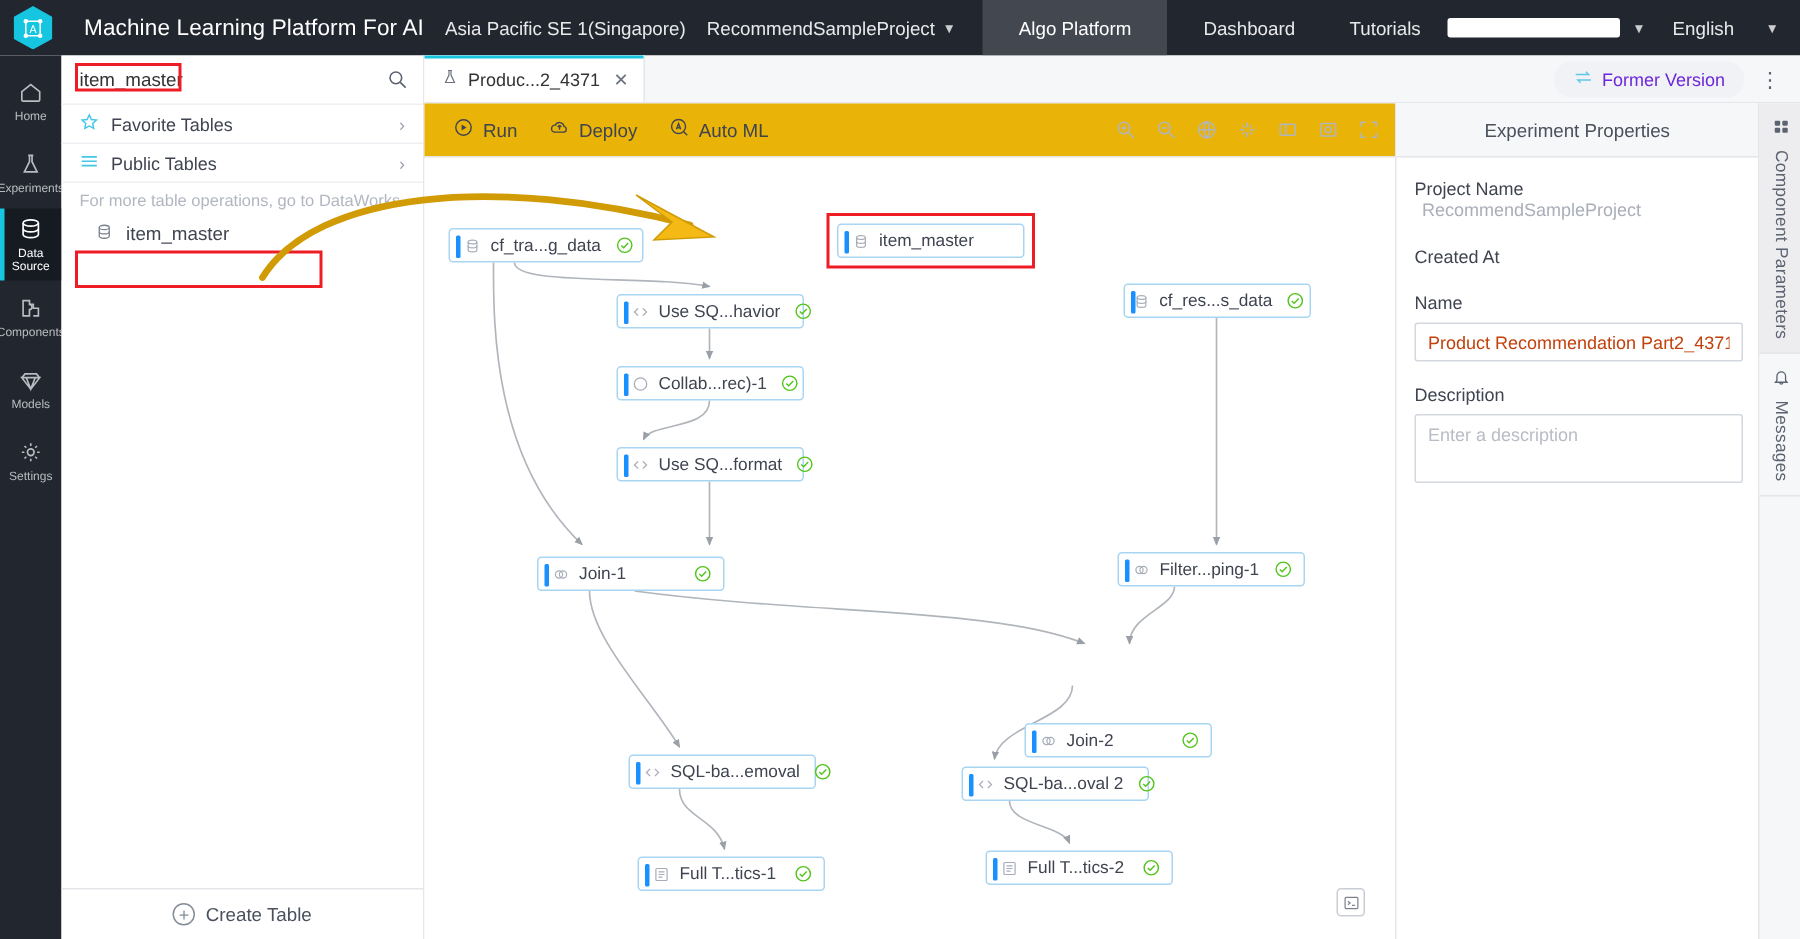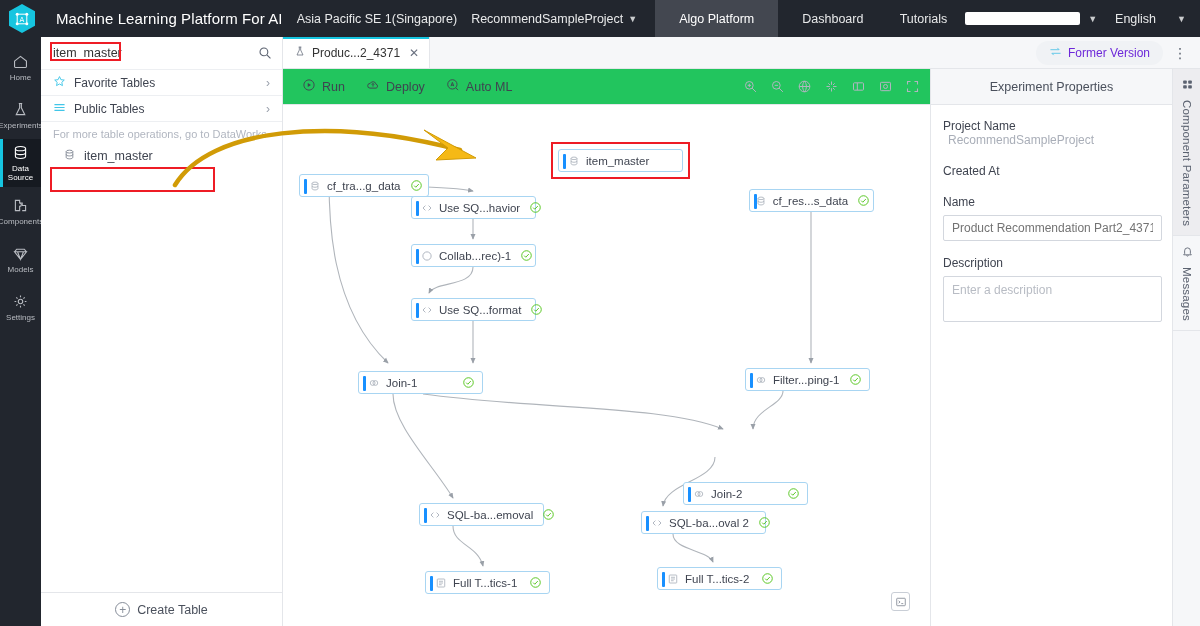--- a/index.html
+++ b/index.html
@@ -116,21 +116,21 @@
   .tabstrip-right { margin-left:auto; display:flex; align-items:center; gap:6px; padding-right:9px;}
   .former-version {
     display:flex; align-items:center; gap:6px; background:#f0f2f5; border-radius:13px;
     padding:4px 13px; font-size:12px; color:#6d28d9; cursor:pointer;
   }
   .kebab { color:#5b6270; font-size:14px; padding:0 4px; cursor:pointer; line-height:1;}
 
   
   .canvastoolbar {
     position:absolute; left:283px; top:69px; width:647px; height:36px;
-    background:#22c55e; border-bottom:1px solid #e4e6ea; display:flex; align-items:center;
+    background:#eab308; border-bottom:1px solid #e4e6ea; display:flex; align-items:center;
     padding:0 10px;
   }
   .tb-btn {
     display:flex; align-items:center; gap:6px; font-size:12.5px; color:#3f4450;
     padding:0 12px 0 9px; cursor:pointer;
   }
   .tb-icons { margin-left:auto; display:flex; align-items:center; gap:12px; color:#b0b6c0; }
   .tb-icons span { cursor:pointer; display:flex; }
 
   
@@ -171,21 +171,21 @@
     height:36px; background:#f6f7f9; border-bottom:1px solid #e4e6ea;
     display:flex; align-items:center; justify-content:center;
     font-size:12.5px; color:#4a505c;
   }
   .rp-body { padding:14px 12px 0 12px; }
   .rp-line { font-size:12px; color:#3f4450; margin-bottom:17px; }
   .rp-line .muted { color:#a9aeb8; margin-left:5px; }
   .rp-label { font-size:12px; color:#3f4450; margin-bottom:6px; }
   .rp-input {
     width:219px; height:26px; border:1px solid #d3d7de; border-radius:2px;
-    padding:0 8px; font-size:12px; color:#737373; outline:none;
+    padding:0 8px; font-size:12px; color:#c2410c; outline:none;
     font-family:"Liberation Sans", sans-serif; background:#fff;
   }
   .rp-textarea {
     width:219px; height:46px; border:1px solid #d3d7de; border-radius:2px;
     padding:6px 8px; font-size:12px; color:#3f4450; outline:none; resize:none;
     font-family:"Liberation Sans", sans-serif; background:#fff;
   }
   .rp-textarea::placeholder { color:#b8bcc4; }
   .rp-gap { height:15px; }
 
@@ -464,21 +464,21 @@
         <path d="M528 107 L528 258"></path>
         <path d="M110 289 C 110 320, 150 360, 170 393"></path>
         <path d="M140 289 C 260 305, 380 300, 440 324"></path>
         <path d="M500 286 C 500 300, 470 305, 470 324"></path>
         <path d="M170 421 C 170 440, 195 440, 200 461"></path>
         <path d="M432 352 C 432 375, 383 378, 380 401"></path>
         <path d="M390 429 C 390 445, 425 445, 430 457"></path>
       </g>
     </svg>
 
-    <div class="node" style="left:16px;top:47px;width:130px;margin-top:22px;">
+    <div class="node" style="left:16px;top:47px;width:130px;">
       <span class="nicon">
         <svg width="12" height="12" viewBox="0 0 18 18" fill="none" stroke="currentColor" stroke-width="1.2">
           <ellipse cx="9" cy="5" rx="4.4" ry="1.9"></ellipse>
             <path d="M4.6 5v8c0 1 2 1.9 4.4 1.9s4.4-.9 4.4-1.9V5"></path>
             <path d="M4.6 9c0 1 2 1.9 4.4 1.9s4.4-.9 4.4-1.9"></path>
         </svg>
       </span>
       <span class="nlabel">cf_tra...g_data</span>
       <span class="ncheck">
         <svg width="13" height="13" viewBox="0 0 18 18" fill="none" stroke="currentColor" stroke-width="1.3">

